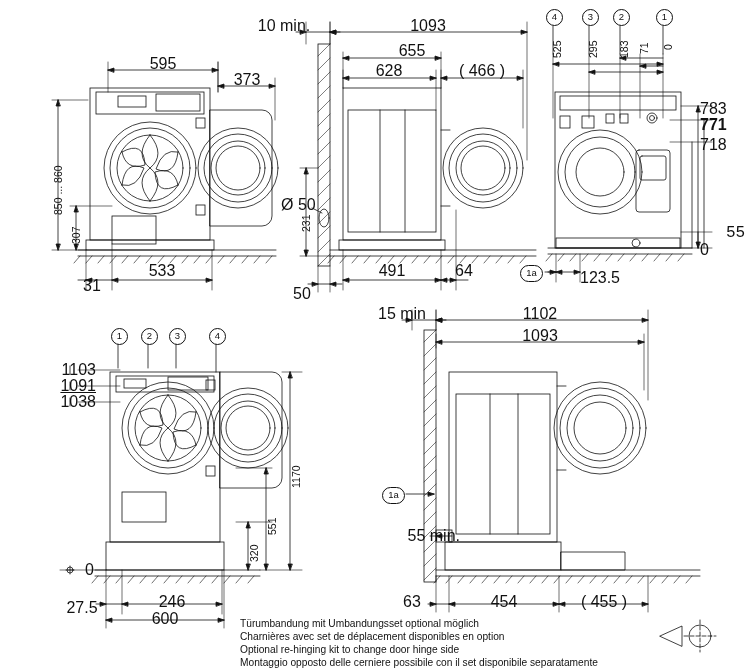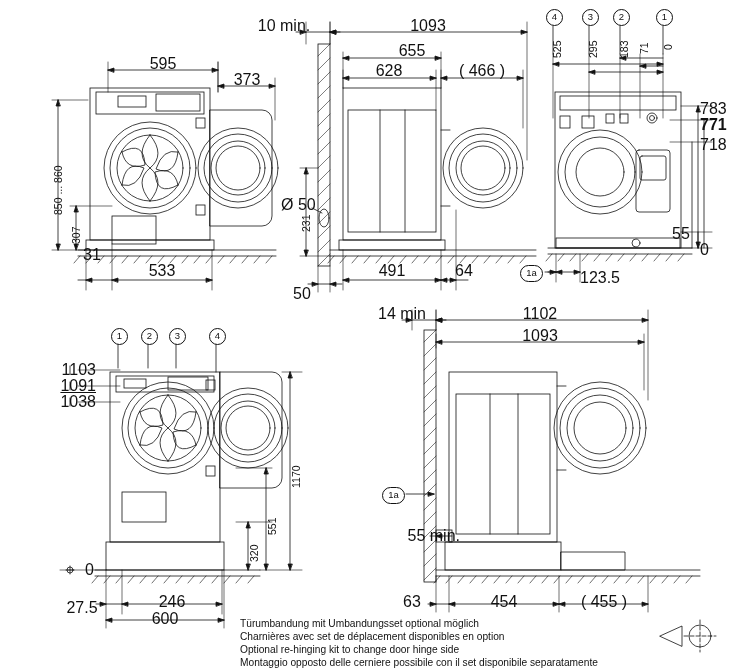--- a/index.html
+++ b/index.html
@@ -479,21 +479,21 @@
       <line x1="700" y1="620" x2="700" y2="652" stroke-dasharray="4 2"></line>
       <line x1="684" y1="636" x2="716" y2="636" stroke-dasharray="4 2"></line>
     </g>
   </g>
 </svg>
 
 <div class="lbl c" style="left:163px;top:58px;">595</div>
 <div class="lbl c" style="left:247px;top:74px;">373</div>
 <div class="vert" style="left:52px;top:215px;">850 ... 860</div>
 <div class="vert" style="left:70px;top:244px;">307</div>
-<div class="lbl c" style="left:92px;top:249px;">31</div>
+<div class="lbl c" style="left:92px;top:280px;">31</div>
 <div class="lbl c" style="left:162px;top:265px;">533</div>
 
 <div class="lbl c" style="left:284px;top:20px;">10 min.</div>
 <div class="lbl c" style="left:428px;top:20px;">1093</div>
 <div class="lbl c" style="left:412px;top:45px;">655</div>
 <div class="lbl c" style="left:389px;top:65px;">628</div>
 <div class="lbl c" style="left:482px;top:65px;">( 466 )</div>
 <div class="lbl" style="left:281px;top:199px;text-align:right;">Ø 50</div>
 <div class="lbl c" style="left:392px;top:265px;">491</div>
 <div class="lbl c" style="left:464px;top:265px;">64</div>
@@ -505,41 +505,41 @@
 <div class="cnum" style="left:613px;top:9px;">2</div>
 <div class="cnum" style="left:656px;top:9px;">1</div>
 <div class="vert" style="left:551px;top:58px;">525</div>
 <div class="vert" style="left:587px;top:58px;">295</div>
 <div class="vert" style="left:618px;top:58px;">183</div>
 <div class="vert" style="left:638px;top:54px;">71</div>
 <div class="vert" style="left:662px;top:50px;">0</div>
 <div class="lbl" style="left:700px;top:103px;">783</div>
 <div class="lbl" style="left:700px;top:119px;font-weight:bold;">771</div>
 <div class="lbl" style="left:700px;top:139px;">718</div>
-<div class="lbl" style="left:672px;top:228px;">55</div>
+<div class="lbl" style="left:726px;top:228px;font-family:Liberation Mono, monospace;">55</div>
 <div class="lbl" style="left:700px;top:244px;">0</div>
 <div class="cnum wide" style="left:520px;top:265px;">1a</div>
 <div class="lbl c" style="left:600px;top:272px;">123.5</div>
 
 <div class="cnum" style="left:111px;top:328px;">1</div>
 <div class="cnum" style="left:141px;top:328px;">2</div>
 <div class="cnum" style="left:169px;top:328px;">3</div>
 <div class="cnum" style="left:209px;top:328px;">4</div>
 <div class="lbl r" style="left:64px;top:364px;">1103</div>
 <div class="lbl r" style="left:64px;top:380px;text-decoration:underline;">1091</div>
 <div class="lbl r" style="left:64px;top:396px;">1038</div>
 <div class="lbl r" style="left:62px;top:564px;">0</div>
 <div class="vert" style="left:290px;top:488px;">1170</div>
 <div class="vert" style="left:266px;top:535px;">551</div>
 <div class="vert" style="left:248px;top:562px;">320</div>
 <div class="lbl c" style="left:82px;top:602px;">27.5</div>
 <div class="lbl c" style="left:172px;top:596px;">246</div>
 <div class="lbl c" style="left:165px;top:613px;">600</div>
 
-<div class="lbl c" style="left:402px;top:308px;">14 min</div>
+<div class="lbl c" style="left:402px;top:308px;">15 min</div>
 <div class="lbl c" style="left:540px;top:308px;text-align:center;">1102</div>
 <div class="lbl c" style="left:540px;top:330px;">1093</div>
 <div class="cnum wide" style="left:382px;top:487px;">1a</div>
 <div class="lbl r" style="left:428px;top:530px;">55 min.</div>
 <div class="lbl c" style="left:412px;top:596px;">63</div>
 <div class="lbl c" style="left:504px;top:596px;">454</div>
 <div class="lbl c" style="left:604px;top:596px;">( 455 )</div>
 
 <div class="note" style="left:240px;top:618px;">Türumbandung mit Umbandungsset optional möglich</div>
 <div class="note" style="left:240px;top:631px;">Charnières avec set de déplacement disponibles en option</div>

